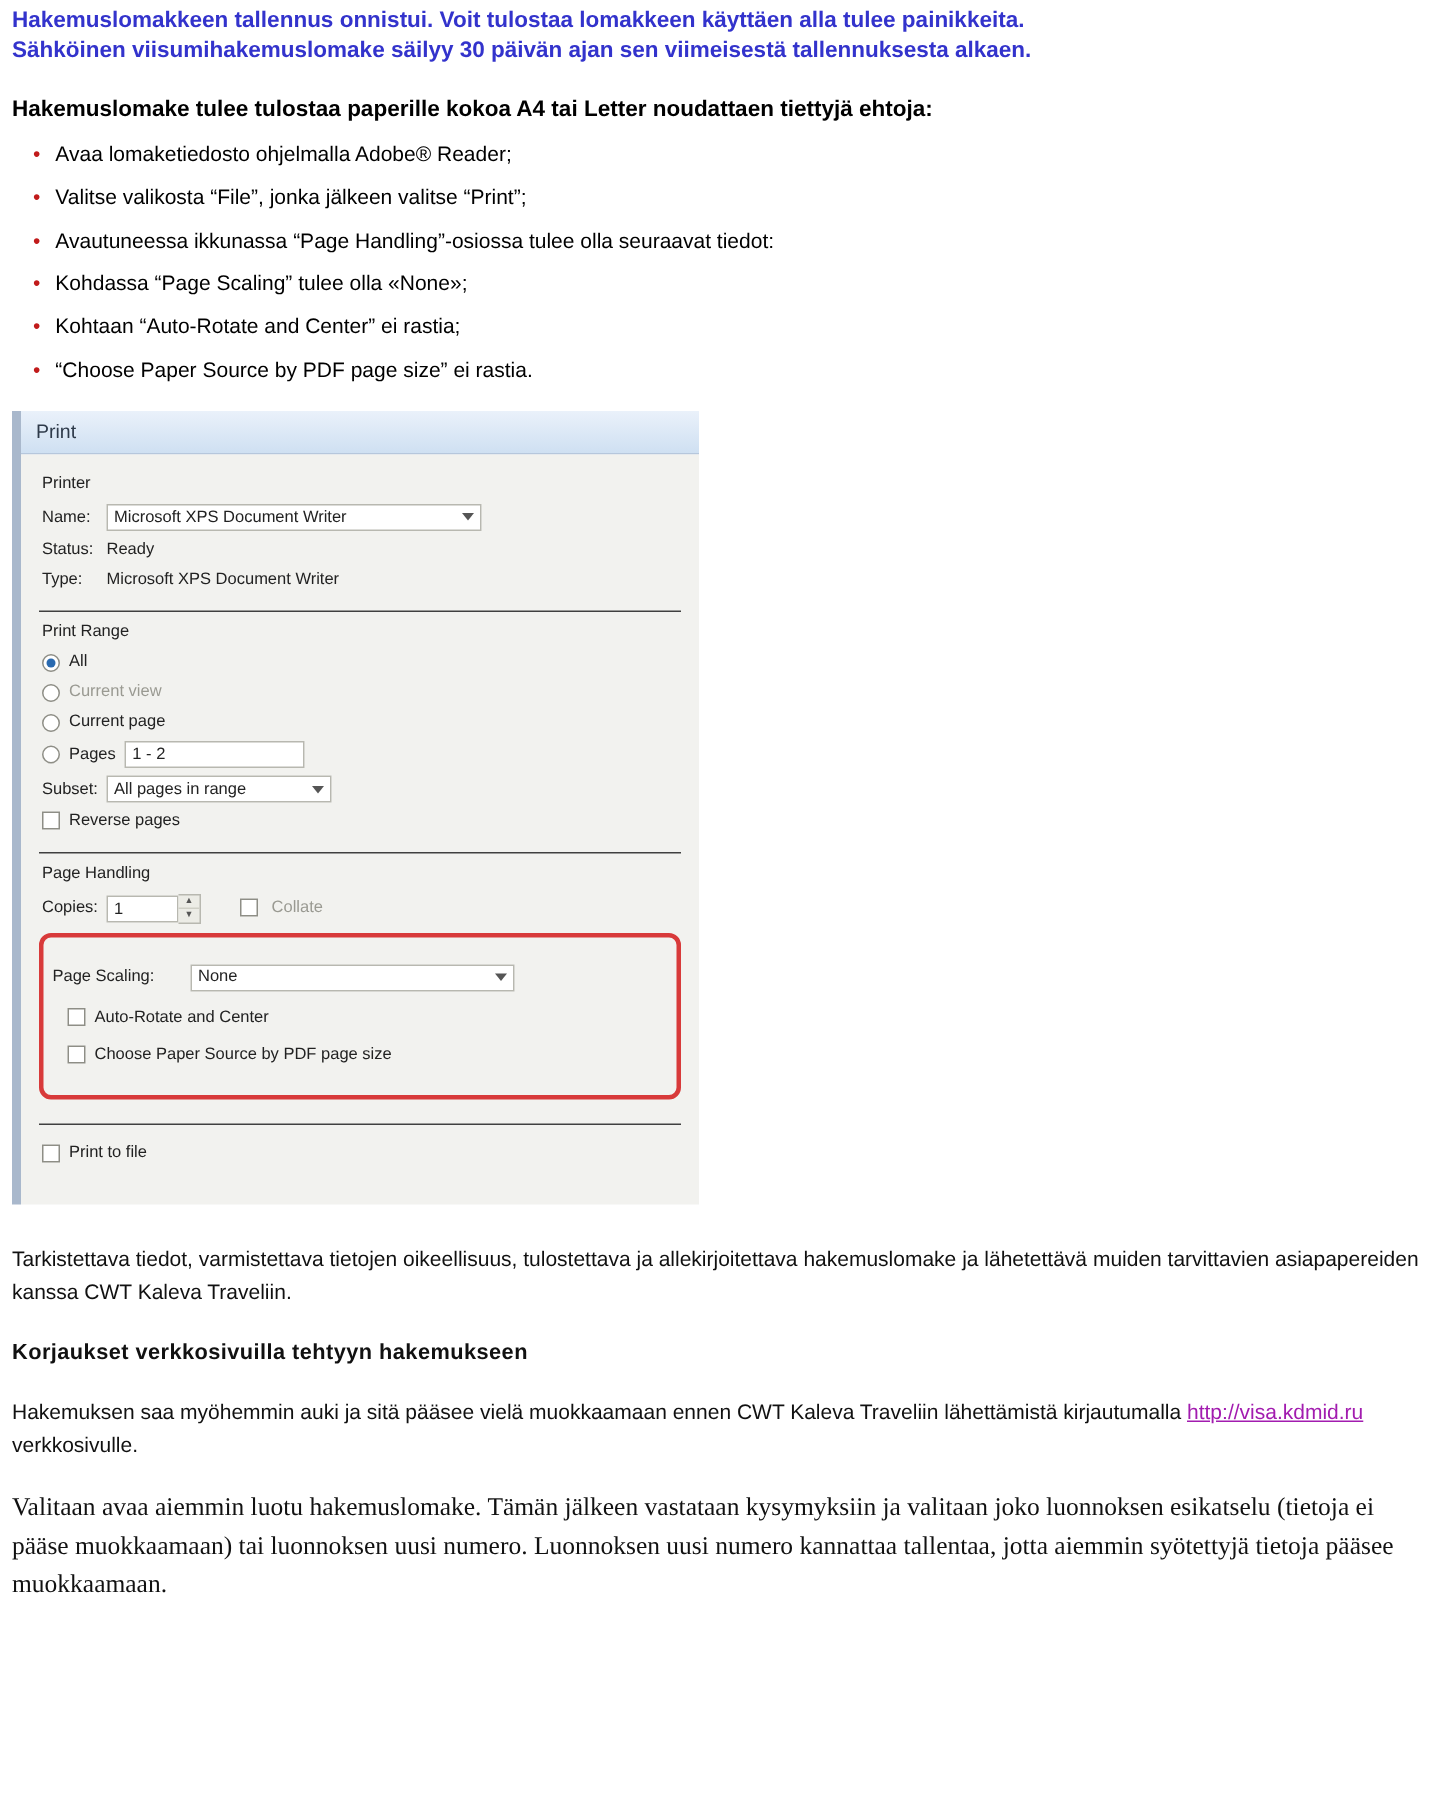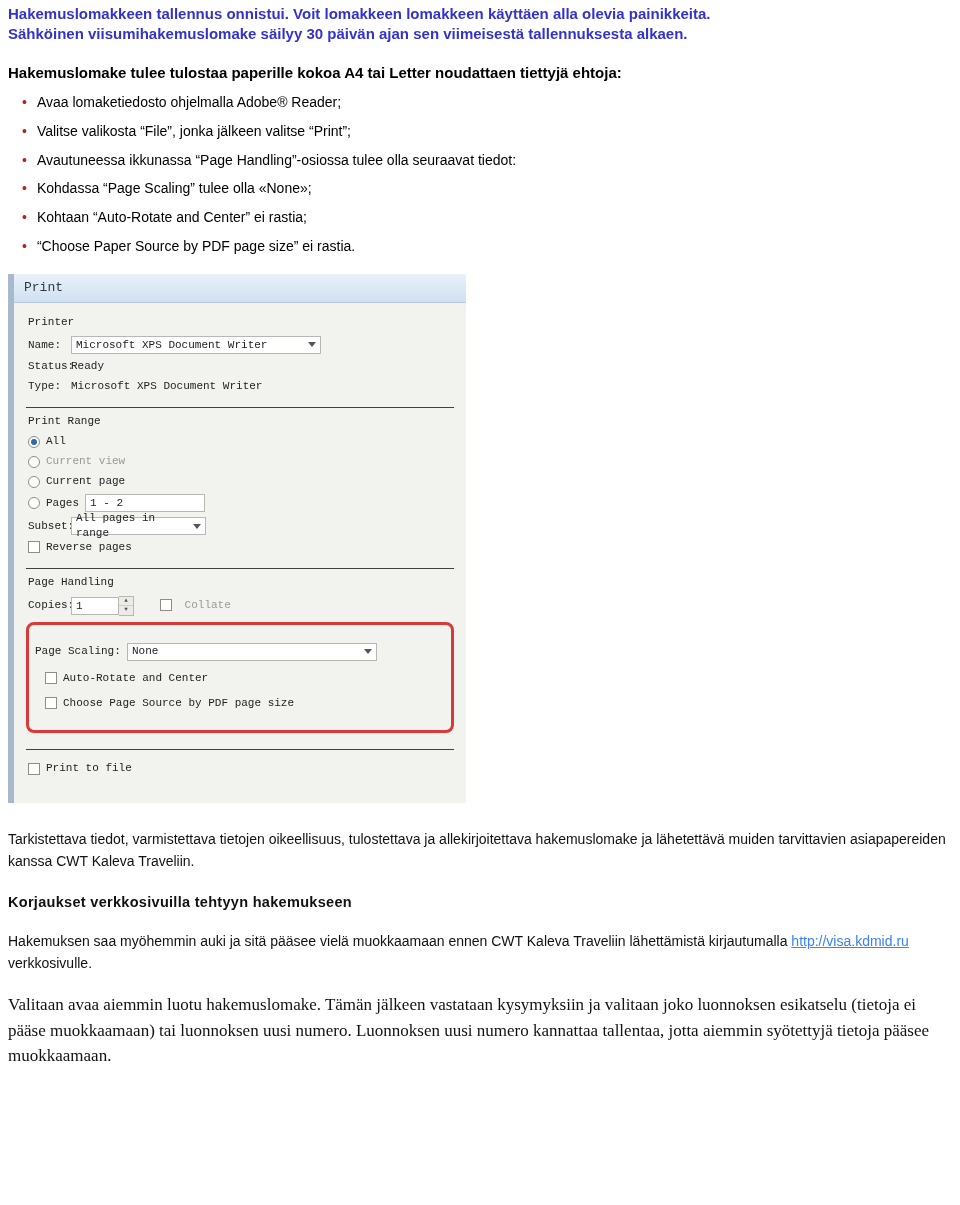--- a/index.html
+++ b/index.html
@@ -39,21 +39,21 @@
       margin-right: 10px;
       font-size: 14px;
     }
 
     
     .dlg-wrap {
       width: 458px;
       border-left: 6px solid #a9b8cc;
       background: #fff;
       box-sizing: border-box;
-      font-family: Liberation Mono, monospace;
+      font-family: Liberation Sans, sans-serif;
       margin-top: 8px;
     }
     .dlg-titlebar {
       height: 28px;
       background: linear-gradient(#eaf1fa, #cfe0f2);
       border-bottom: 1px solid #b6c7dc;
       padding: 0 10px;
       font-size: 13px;
       color: #2e3a4a;
       display: flex;
@@ -172,27 +172,27 @@
       line-height: 1.55;
     }
     .body-text p { margin: 0 0 18px 0; }
     .subhead {
       font-family: Verdana, Geneva, sans-serif;
       font-weight: bold;
       font-size: 14.5px;
       letter-spacing: 0.3px;
       margin: 8px 0 18px 0;
     }
-    a.kdmid { color: #3b82f6; text-decoration: underline; }
+    a.kdmid { color: #a21caf; text-decoration: underline; }
     .serif { font-family: Liberation Serif, serif; font-size: 17px; line-height: 1.5; }
   </style>
 </head>
 <body>
 
-<div class="notice-line">Hakemuslomakkeen tallennus onnistui. Voit lomakkeen lomakkeen käyttäen alla olevia painikkeita.</div>
+<div class="notice-line">Hakemuslomakkeen tallennus onnistui. Voit tulostaa lomakkeen käyttäen alla tulee painikkeita.</div>
 <div class="notice-line">Sähköinen viisumihakemuslomake säilyy 30 päivän ajan sen viimeisestä tallennuksesta alkaen.</div>
 
 <div class="heading">Hakemuslomake tulee tulostaa paperille kokoa A4 tai Letter noudattaen tiettyjä ehtoja:</div>
 
 <ul class="instr">
   <li>Avaa lomaketiedosto ohjelmalla Adobe® Reader;</li>
   <li>Valitse valikosta “File”, jonka jälkeen valitse “Print”;</li>
   <li>Avautuneessa ikkunassa “Page Handling”-osiossa tulee olla seuraavat tiedot:</li>
   <li>Kohdassa “Page Scaling” tulee olla «None»;</li>
   <li>Kohtaan “Auto-Rotate and Center” ei rastia;</li>
@@ -238,21 +238,21 @@
         <span class="radio"></span>
         <span>Current page</span>
       </div>
       <div class="row">
         <span class="radio"></span>
         <span style="margin-right:6px;">Pages</span>
         <span class="txtfield" style="width:120px;">1 - 2</span>
       </div>
       <div class="row">
         <span class="lbl">Subset:</span>
-        <span class="sel" style="width:135px;">
+        <span class="sel" style="width:150px;">
           <span>All pages in range</span>
           <span class="arr"></span>
         </span>
       </div>
       <div class="row">
         <span class="chk"></span>
         <span>Reverse pages</span>
       </div>
     </div>
 
@@ -269,32 +269,32 @@
         </span>
         <span style="margin-left:26px;">
           <span class="chk"></span>
           <span class="dim">Collate</span>
         </span>
       </div>
 
       <div class="hl-box">
         <div class="row">
           <span style="width:92px;">Page Scaling:</span>
-          <span class="sel" style="width:250px;">
+          <span class="sel" style="width:216px;">
             <span>None</span>
             <span class="arr"></span>
           </span>
         </div>
         <div class="row">
           <span class="chk" style="margin-left:10px;"></span>
           <span>Auto-Rotate and Center</span>
         </div>
         <div class="row">
           <span class="chk" style="margin-left:10px;"></span>
-          <span>Choose Page Source by PDF page size</span>
+          <span>Choose Paper Source by PDF page size</span>
         </div>
       </div>
     </div>
 
     <div class="grp">
       <div class="row">
         <span class="chk"></span>
         <span>Print to file</span>
       </div>
     </div>

